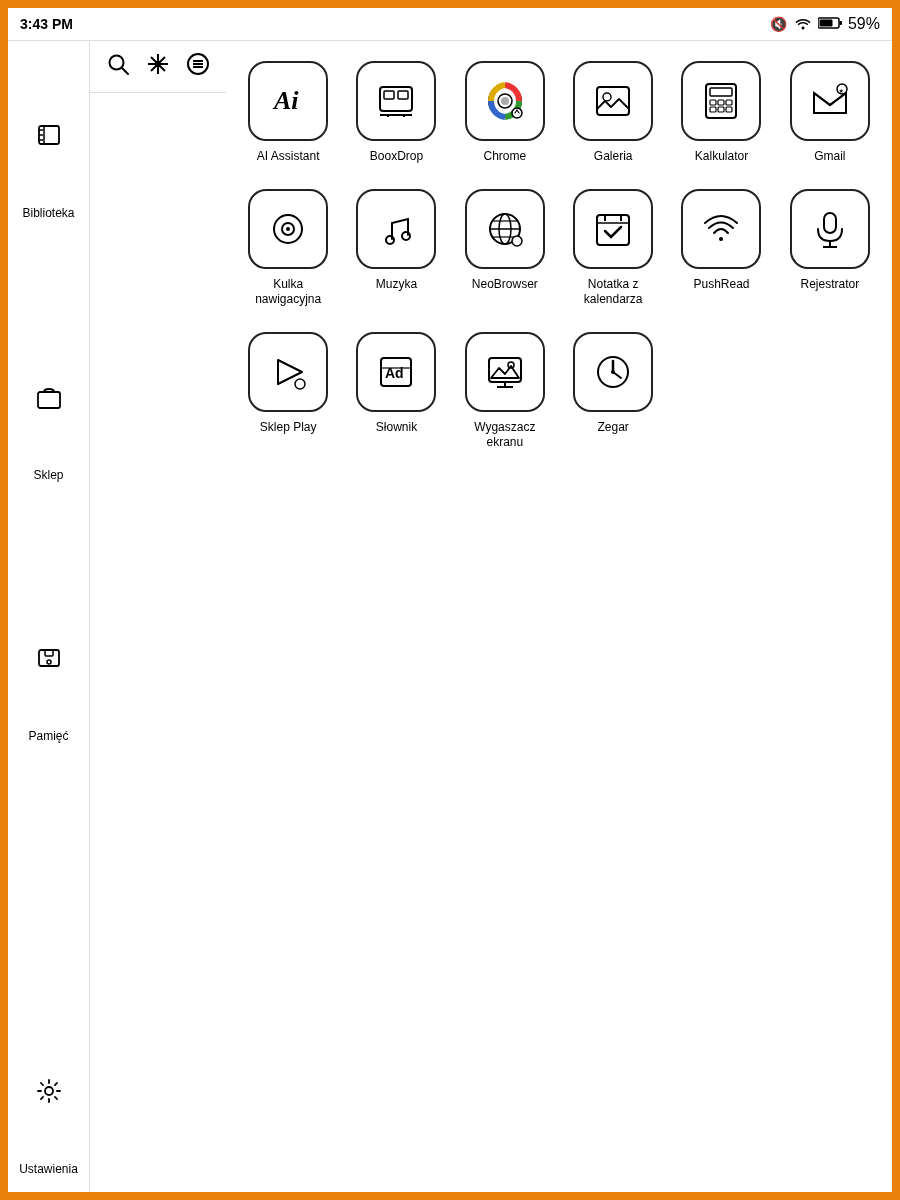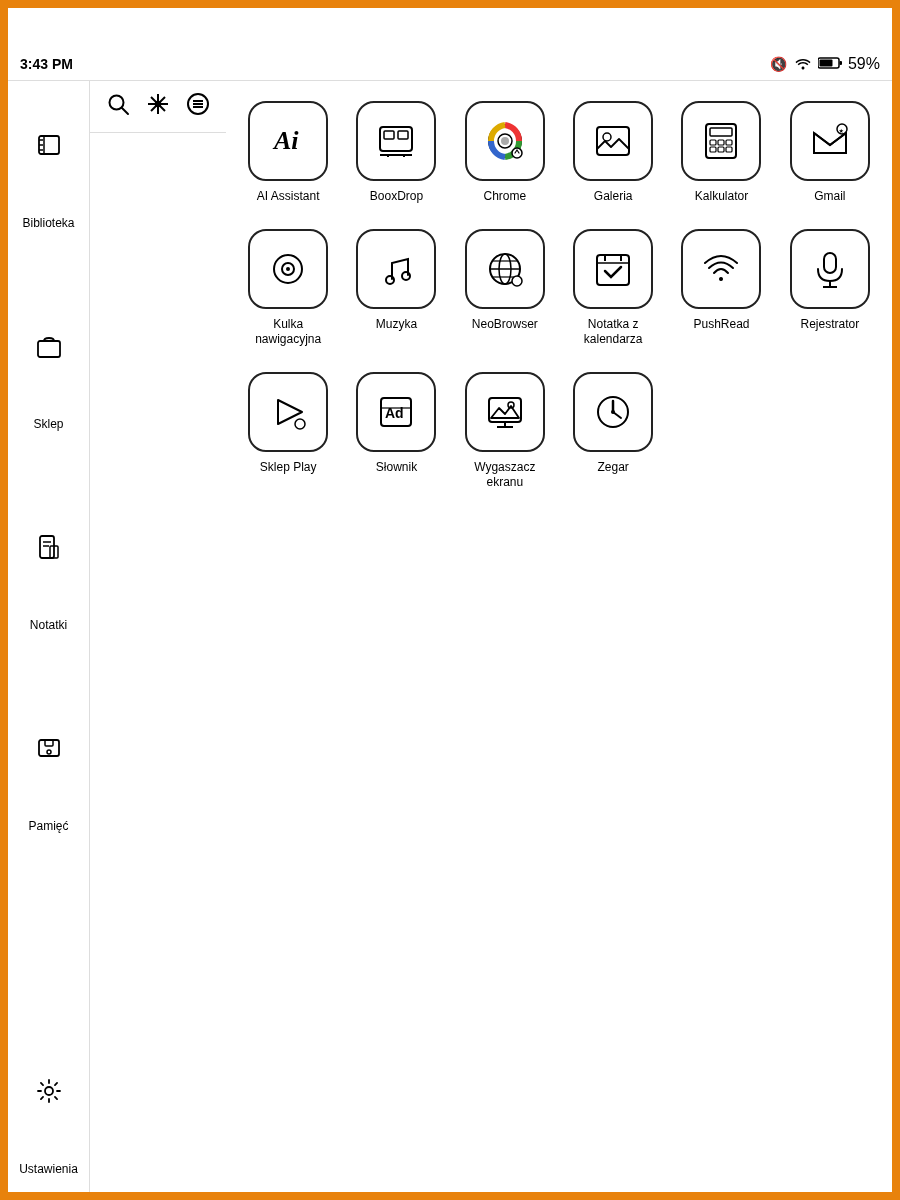--- a/index.html
+++ b/index.html
@@ -27,21 +27,20 @@
     
     .status-bar {
       display: flex;
       justify-content: space-between;
       align-items: center;
       padding: 16px 12px;
       height: 32px;
       background: #fff;
       border-bottom: 1px solid #ddd;
       flex-shrink: 0;
-      margin-top: 40px;
     }
 
     .status-time {
       font-size: 14px;
       font-weight: 600;
       color: #000;
     }
 
     .status-icons {
       display: flex;
@@ -240,31 +239,20 @@
       <div class="sidebar-item">
         <span class="sidebar-icon">
           <svg width="26" height="26" viewBox="0 0 26 26" fill="none">
             <rect x="2" y="8" width="22" height="16" rx="2" stroke="#000" stroke-width="1.8" fill="none"></rect>
             <path d="M8 8 C8 4 18 4 18 8" stroke="#000" stroke-width="1.8" fill="none"></path>
           </svg>
         </span>
         <span class="sidebar-label">Sklep</span>
       </div>
 
-      <div class="sidebar-item">
-        <span class="sidebar-icon">
-          <svg width="26" height="26" viewBox="0 0 26 26" fill="none">
-            <rect x="4" y="2" width="14" height="22" rx="2" stroke="#000" stroke-width="1.8" fill="none"></rect>
-            <rect x="14" y="12" width="8" height="12" rx="1" stroke="#000" stroke-width="1.5" fill="none"></rect>
-            <line x1="7" y1="8" x2="15" y2="8" stroke="#000" stroke-width="1.5"></line>
-            <line x1="7" y1="12" x2="13" y2="12" stroke="#000" stroke-width="1.5"></line>
-          </svg>
-        </span>
-        <span class="sidebar-label">Notatki</span>
-      </div>
 
       <div class="sidebar-item">
         <span class="sidebar-icon">
           <svg width="26" height="26" viewBox="0 0 26 26" fill="none">
             <rect x="3" y="5" width="20" height="16" rx="2" stroke="#000" stroke-width="1.8" fill="none"></rect>
             <rect x="9" y="5" width="8" height="6" rx="1" stroke="#000" stroke-width="1.5" fill="none"></rect>
             <circle cx="13" cy="17" r="2" stroke="#000" stroke-width="1.5" fill="none"></circle>
           </svg>
         </span>
         <span class="sidebar-label">Pamięć</span>

